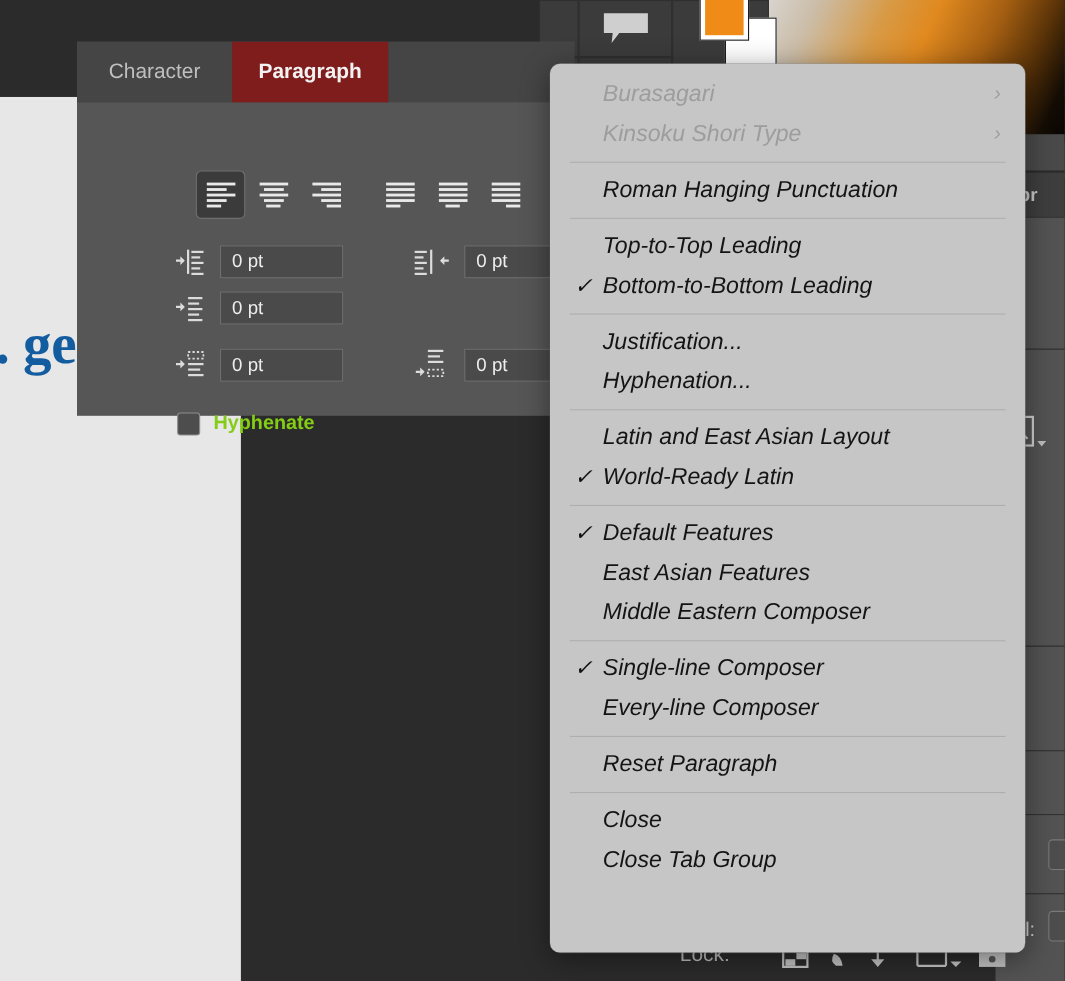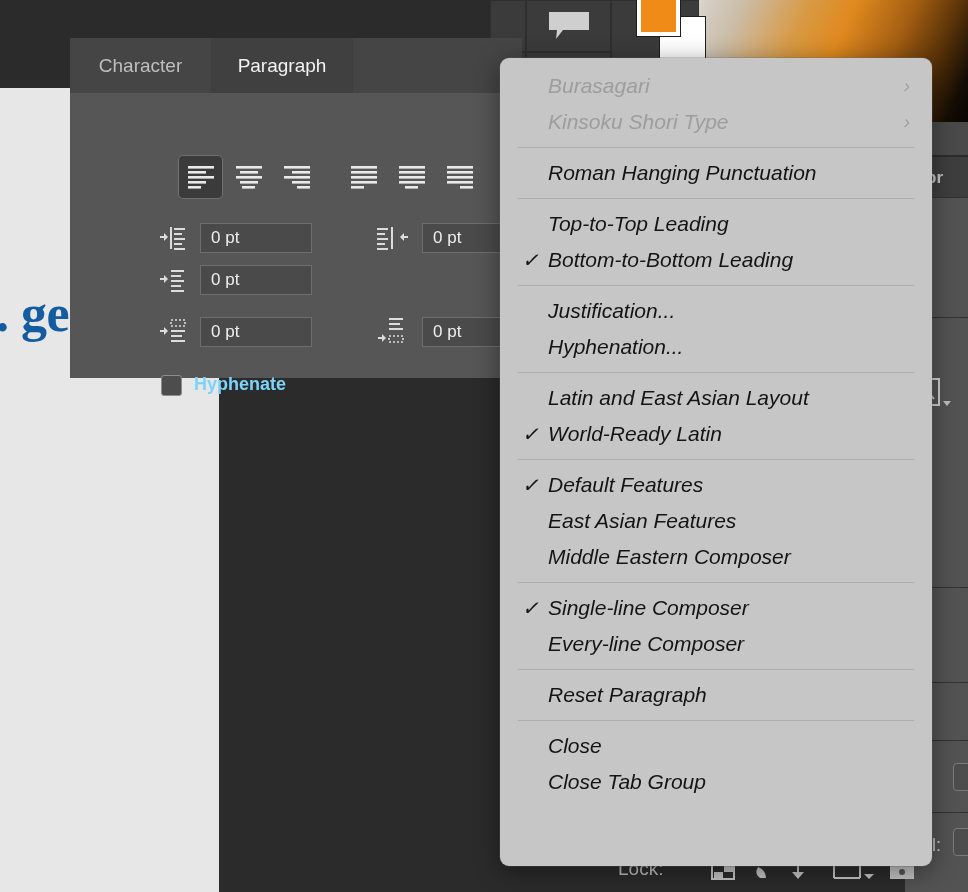--- a/index.html
+++ b/index.html
@@ -133,22 +133,22 @@
     position: absolute; left: 0; top: 0; width: 452px; height: 55px;
     background: #454545;
   }
   .tab {
     position: absolute; top: 0; height: 55px; box-sizing: border-box;
     display: flex; align-items: center; justify-content: center;
     font-size: 19px; color: #bfbfbf; cursor: default; user-select: none;
   }
   .tab-character { left: 0px; width: 141px; background: #454545; }
   .tab-paragraph {
-    left: 141px; width: 142px; background: #404040;
-    color: #f2f2f2; font-weight: 400;
+    left: 141px; width: 142px; background: #7f1d1d;
+    color: #f2f2f2; font-weight: 700;
   }
   .tab-collapse {
     position: absolute; left: 437px; top: 48px;
     font-size: 21px; color: #b4b4b4; letter-spacing: -2px;
     font-family: "Liberation Sans", sans-serif; user-select: none;
   }
   .tab-divider {
     position: absolute; left: 479px; top: 48px; width: 2px; height: 26px;
     background: #9a9a9a;
   }
@@ -173,21 +173,21 @@
   }
   .field-icon { position: absolute; }
 
   .hyph-box {
     position: absolute; left: 91px; top: 337px; width: 21px; height: 21px;
     box-sizing: border-box;
     background: #4d4d4d; border: 1px solid #8d8d8d; border-radius: 3px;
   }
   .hyph-label {
     position: absolute; left: 124px; top: 336px;
-    color: #7dd3fc; font-size: 18px; font-weight: 700; white-space: nowrap;
+    color: #84cc16; font-size: 18px; font-weight: 700; white-space: nowrap;
   }
 
   
   .flyout {
     position: absolute; left: 500px; top: 58px; width: 432px; height: 808px;
     background: #c6c6c6;
     border-radius: 9px;
     box-shadow: 0 5px 26px rgba(0,0,0,0.42), 0 0 0 0.5px rgba(120,120,120,0.5);
     overflow: hidden;
     padding-top: 10px;

